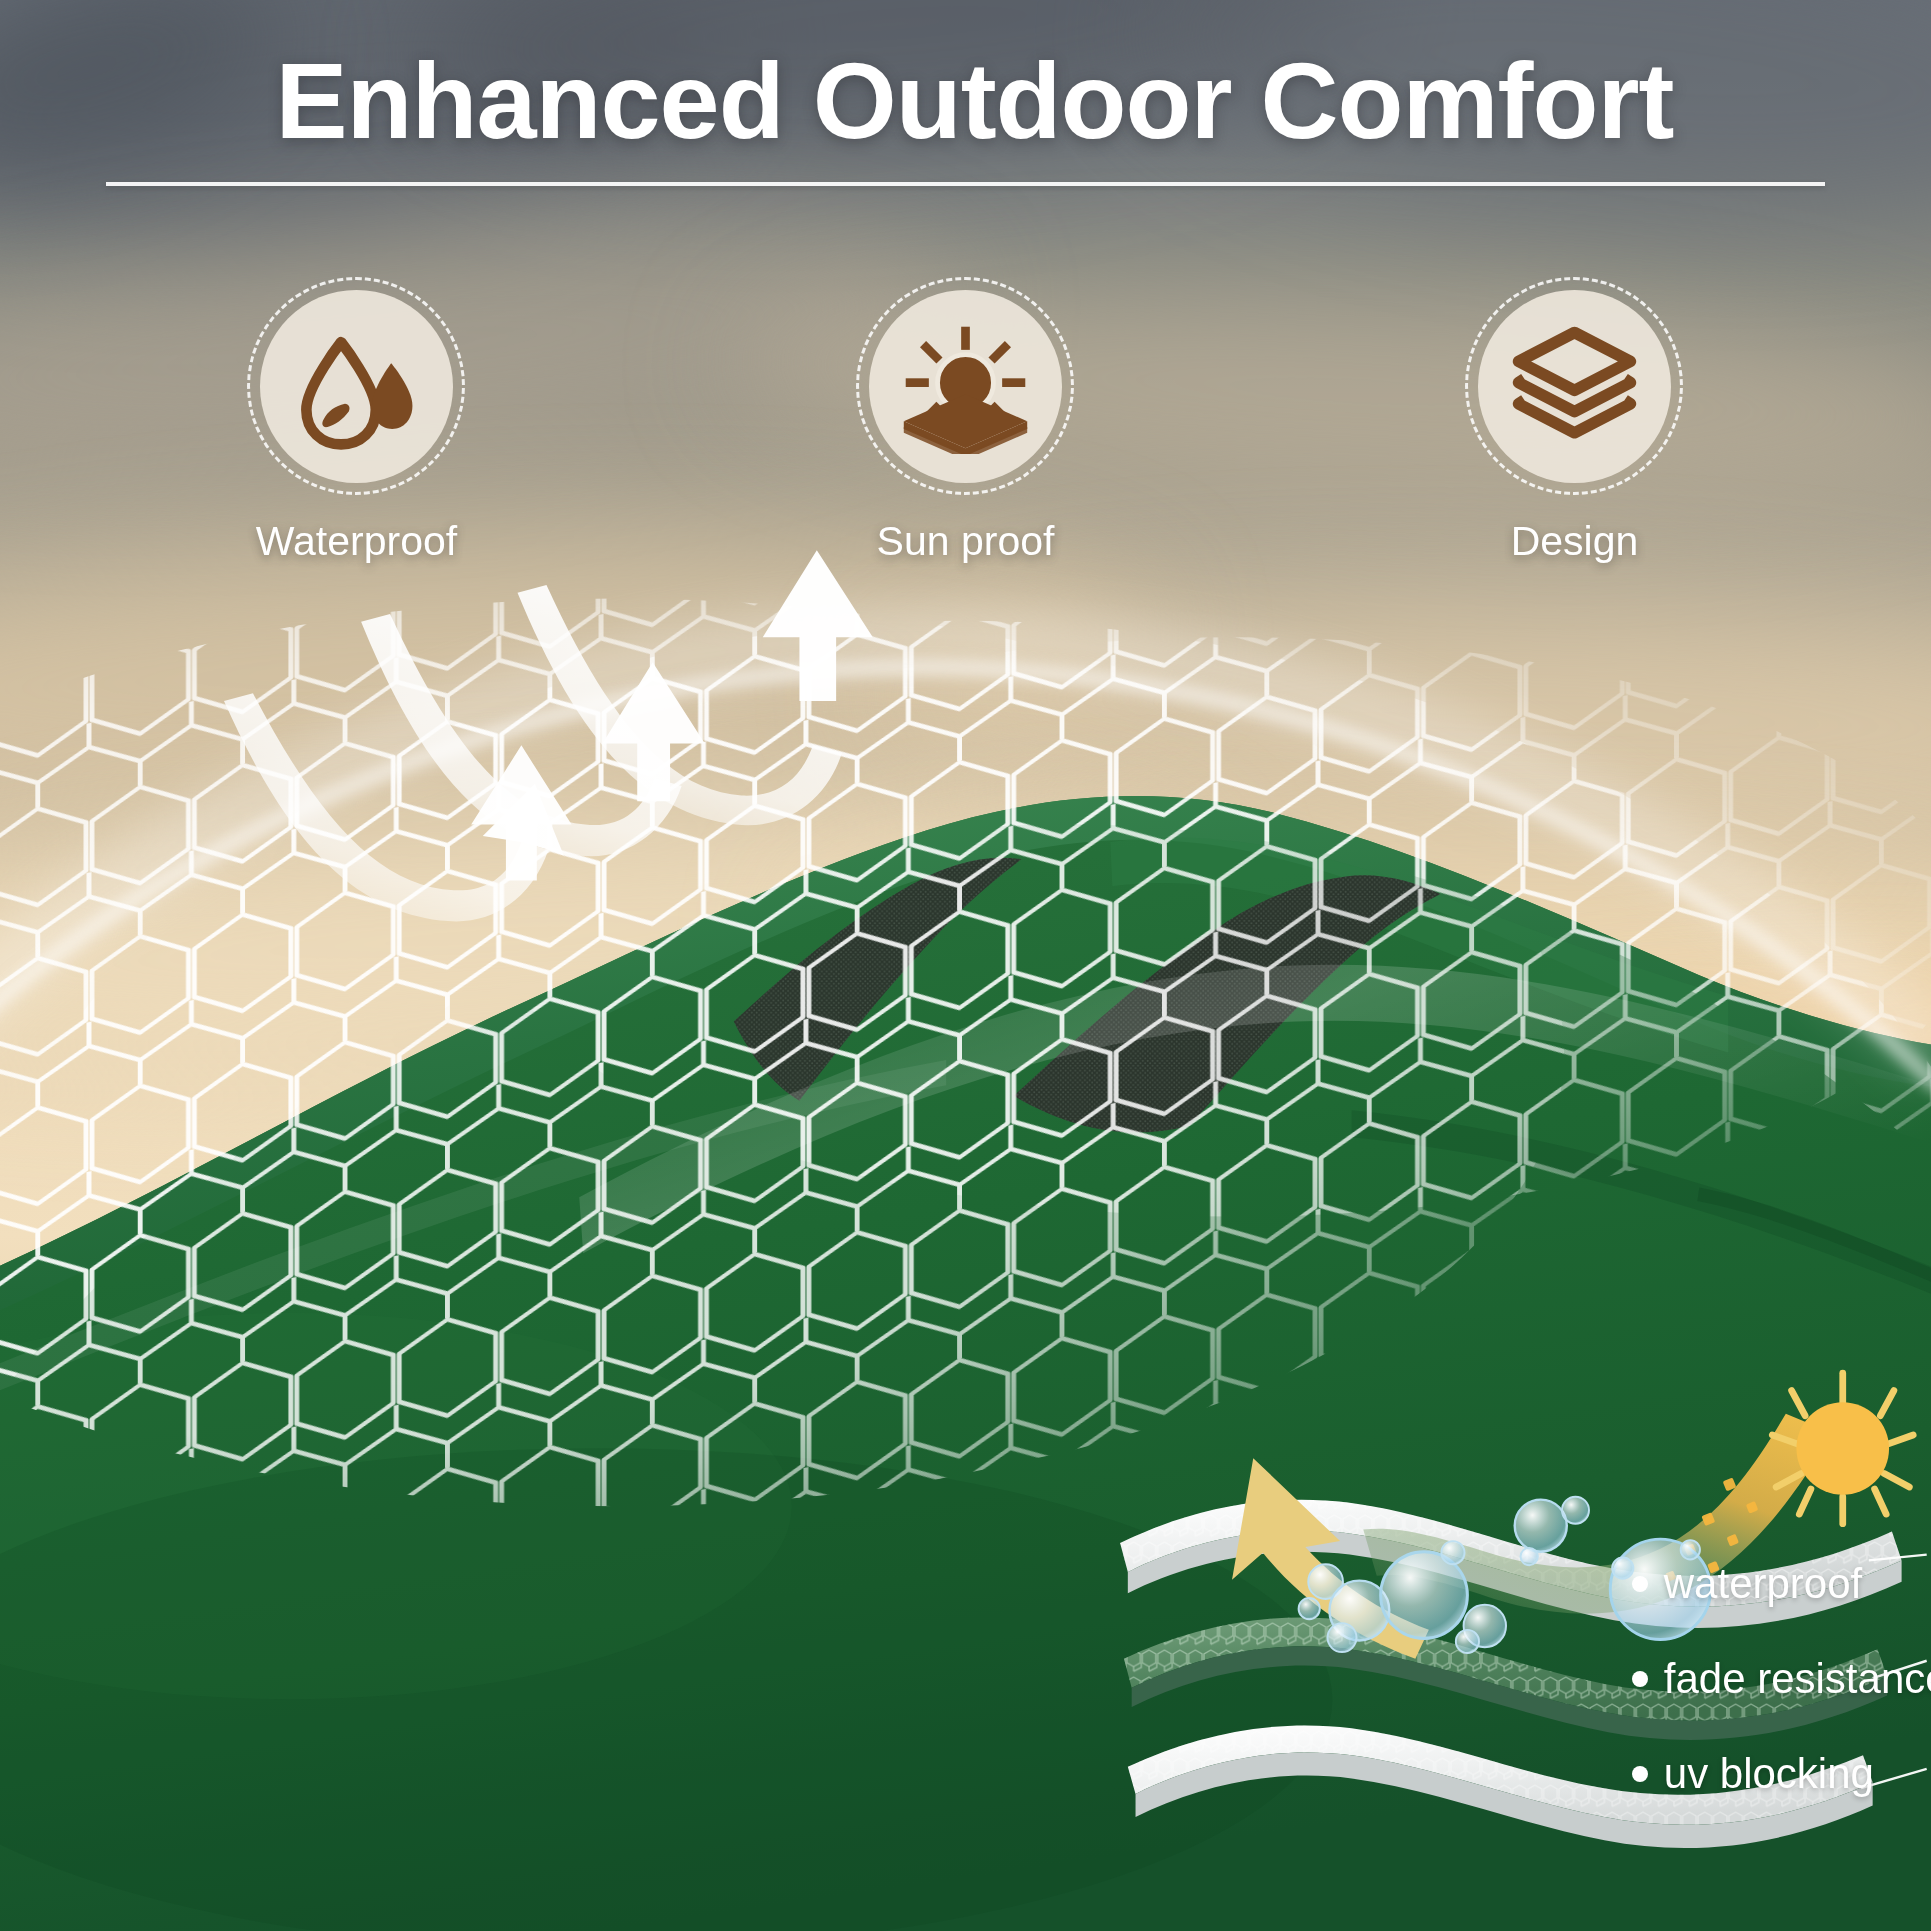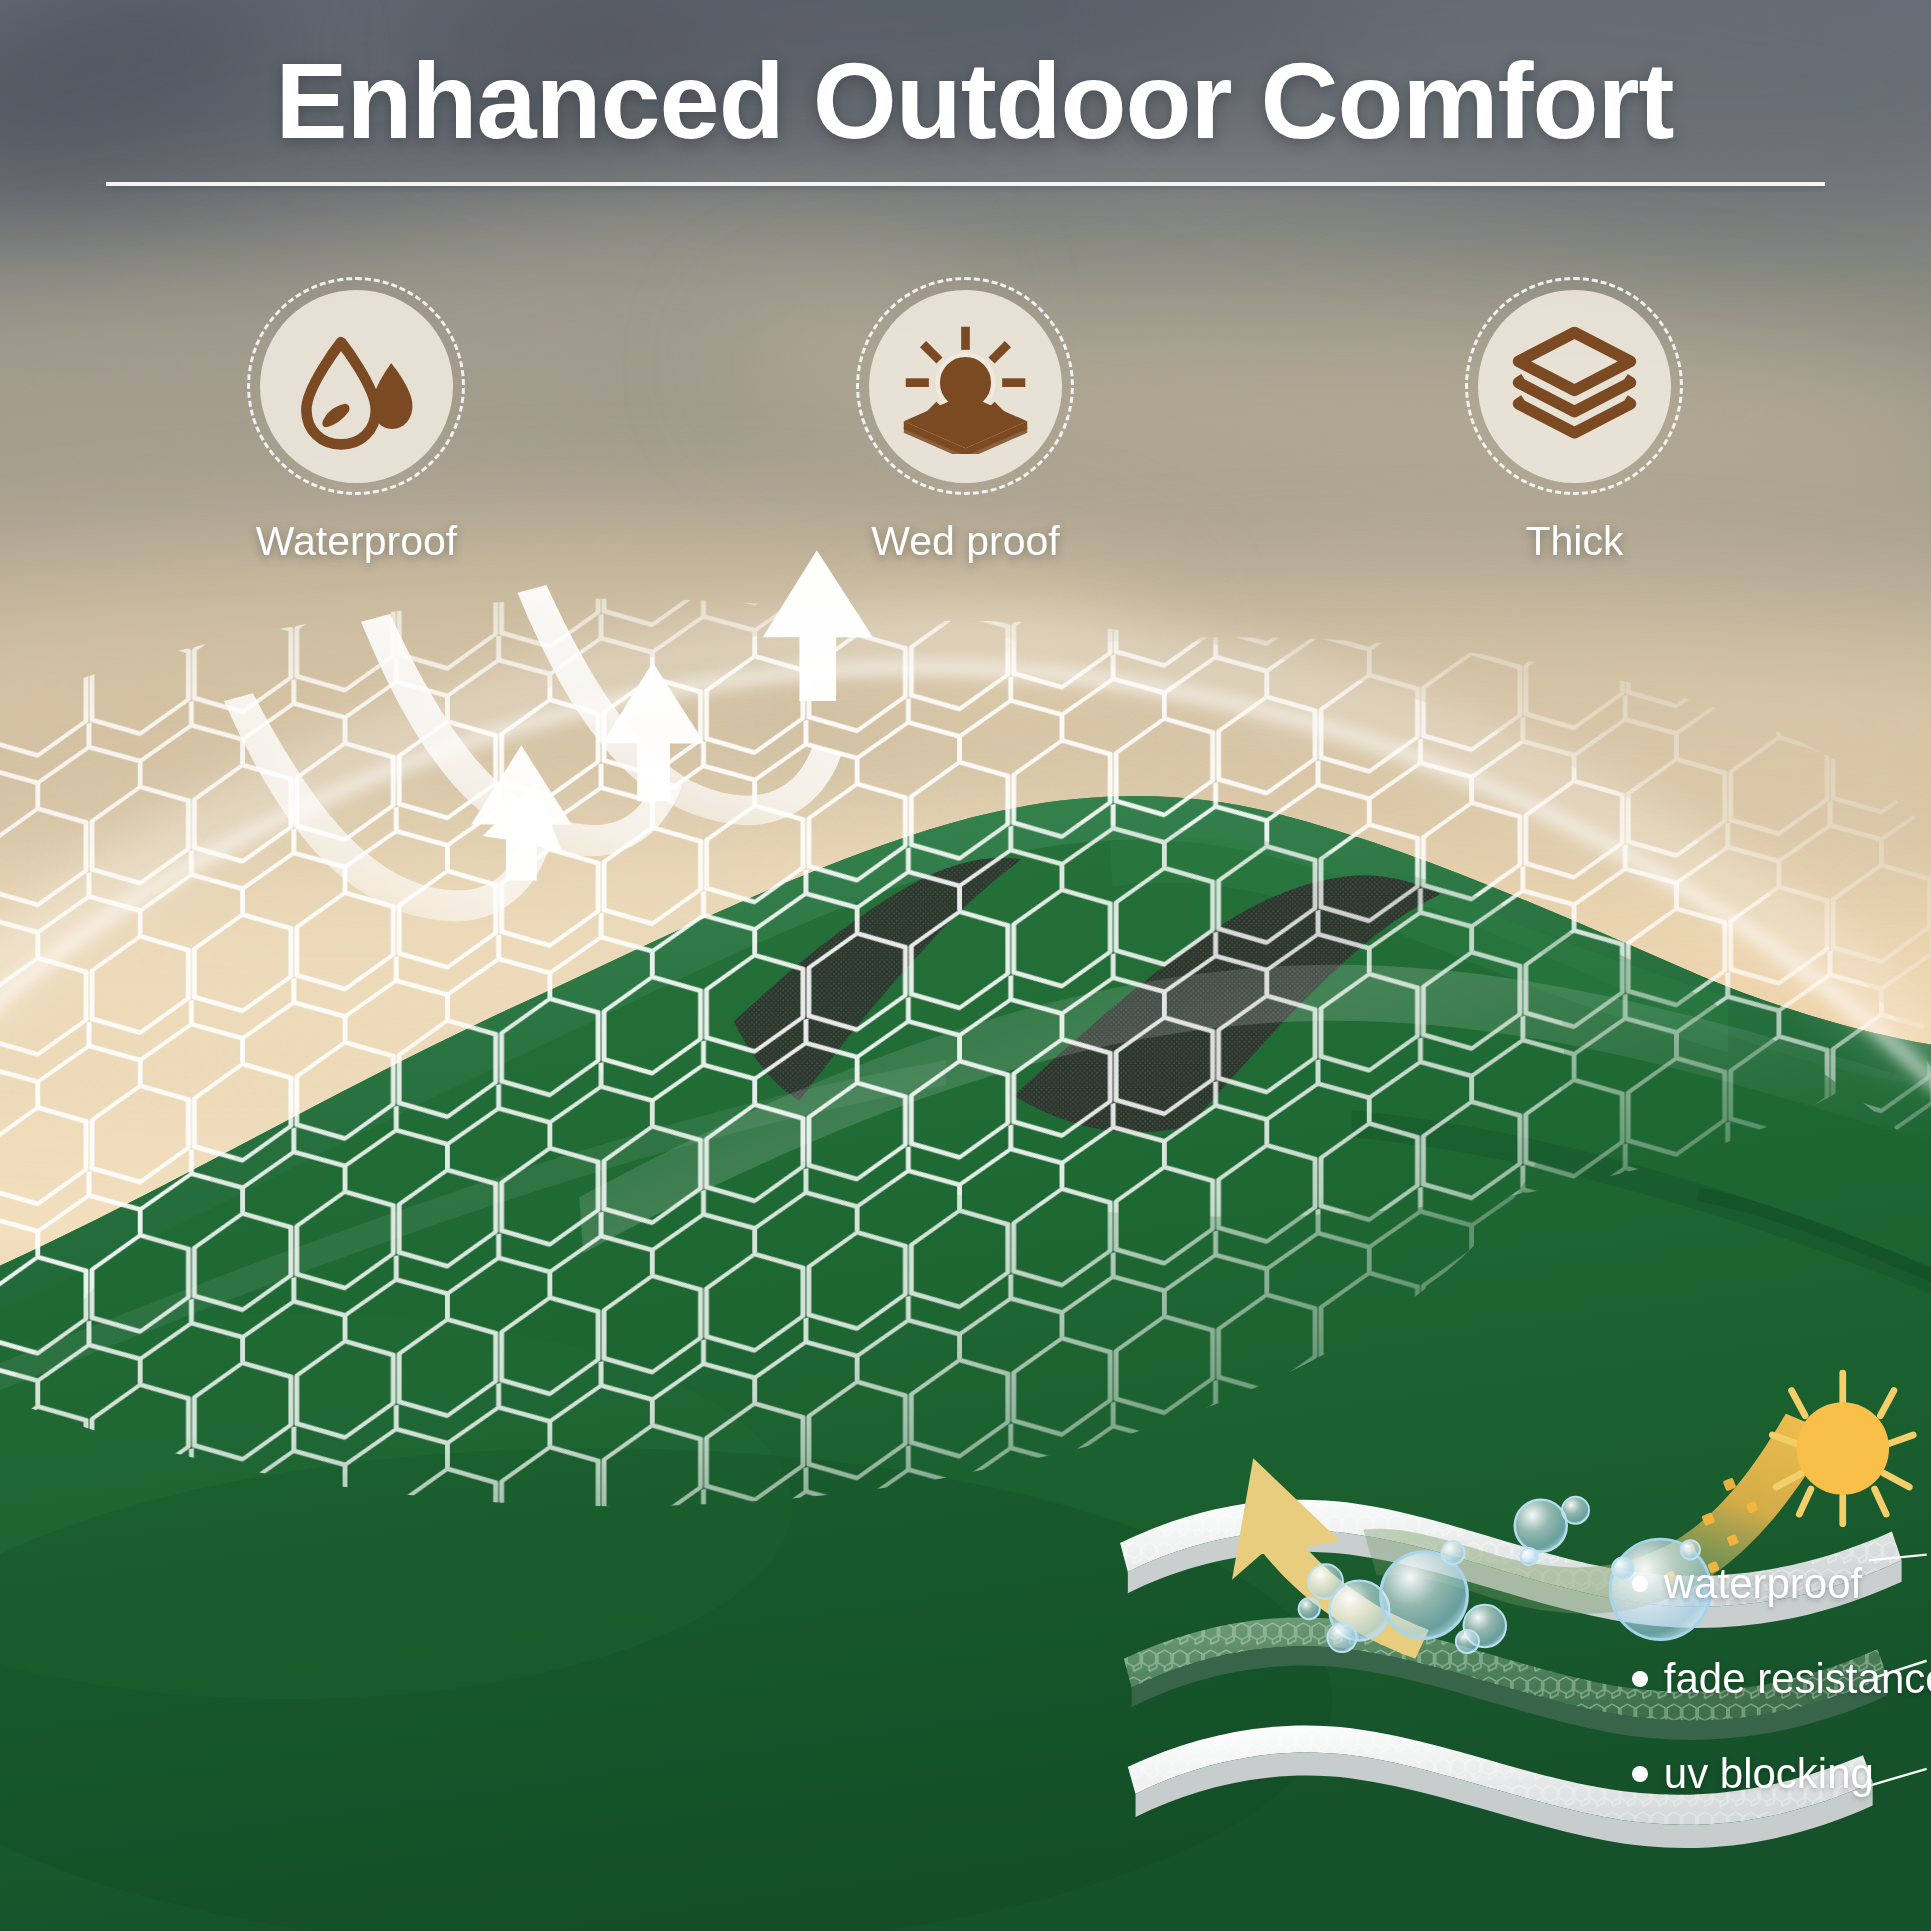--- a/index.html
+++ b/index.html
@@ -409,36 +409,36 @@
             <line x1="26" y1="106" x2="43" y2="89"></line>
             <line x1="114" y1="106" x2="97" y2="89"></line>
             <line x1="70" y1="100" x2="70" y2="124"></line>
           </g>
           <circle cx="70" cy="66" r="29" fill="#7b4a22" stroke="#efe9de" stroke-width="5"></circle>
           <path d="M 70 78 L 134 106 L 70 134 L 6 106 Z" fill="#7b4a22"></path>
           <path d="M 6 106 L 6 114 L 70 142 L 134 114 L 134 106 L 70 134 Z" fill="#7b4a22"></path>
           <path d="M 6 112 L 6 118 L 70 146 L 134 118 L 134 112 L 70 140 Z" fill="#7b4a22" opacity="0.85"></path>
         </svg>
       </div>
-      <div class="flabel">Wed proof</div>
+      <div class="flabel">Sun proof</div>
     </div>
 
     <div class="feature">
       <div class="badge">
         <div class="dashring"></div>
         <div class="disc"></div>
         <svg width="135" height="135" viewBox="0 0 140 140">
           <g fill="none" stroke="#7b4a22" stroke-width="12" stroke-linejoin="round">
             <path d="M 70 14 L 128 44 L 70 74 L 12 44 Z"></path>
             <path d="M 18 62 L 12 66 L 70 96 L 128 66 L 122 62"></path>
             <path d="M 18 84 L 12 88 L 70 118 L 128 88 L 122 84"></path>
           </g>
         </svg>
       </div>
-      <div class="flabel">Thick</div>
+      <div class="flabel">Design</div>
     </div>
 
   </div>
 
   <div class="layers">
     <svg width="821" height="521" viewBox="0 0 850 540">
       <defs>
         <linearGradient id="lWhite" x1="0" y1="0" x2="0.6" y2="1">
           <stop offset="0%" stop-color="#ffffff"></stop>
           <stop offset="45%" stop-color="#eceeee"></stop>

